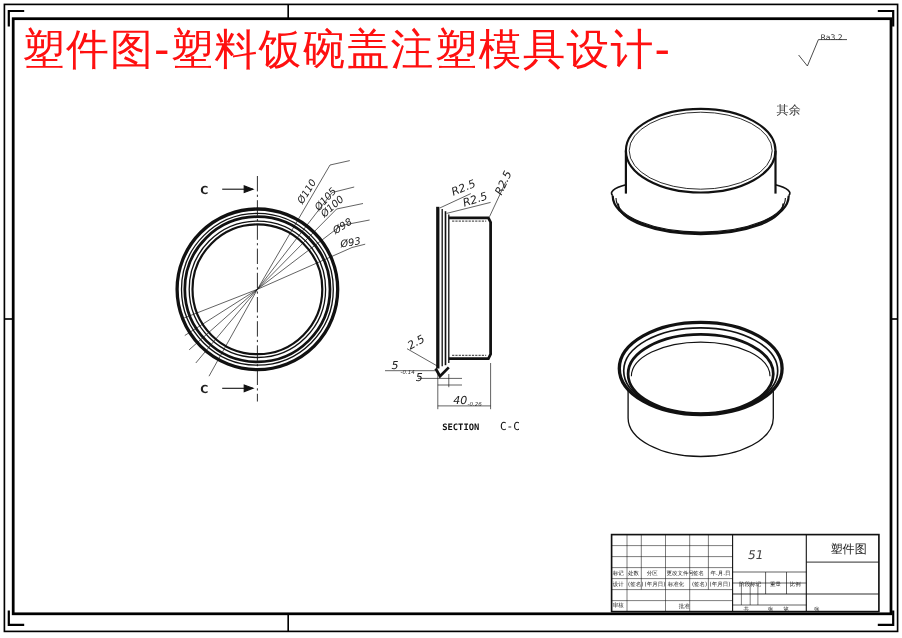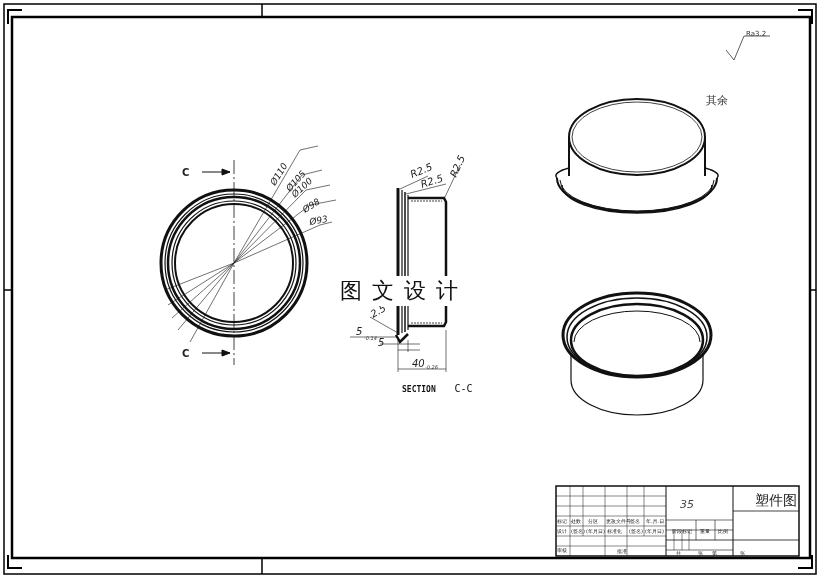--- a/index.html
+++ b/index.html
@@ -15,21 +15,21 @@
     font-size: 22px; letter-spacing: 10px; color: #111; background: #fff; padding: 0 2px; z-index: 4;
   }
   .section-label {
     position: absolute; left: 402px; top: 383px; font-family: "DejaVu Sans Mono", monospace;
     font-size: 8px; font-weight: bold; color: #111;
   }
   .section-label .cc { font-size: 10px; font-weight: normal; margin-left: 14px; }
   .tb { position: absolute; font-family: "DejaVu Sans", sans-serif; color: #222; }
   .tb-small { font-size: 5px; white-space: nowrap; }
   .tb-mat { font-size: 11px; font-style: italic; color: #444; }
-  .tb-name { font-size: 14px; }
+  .tb-name { font-size: 11px; }
   .rough { position: absolute; left: 704px; top: 36px; font-size: 7px; color: #333; z-index: 5; text-align: right; }
   .rough-prefix { position: absolute; left: 706px; top: 45px; font-size: 11px; color: #333; z-index: 5; margin-top: 48px; }
   svg text { font-family: "DejaVu Sans", sans-serif; }
 </style>
 </head>
 <body>
 
 <div class="sheet">
 
 <svg width="820" height="580" viewBox="0 0 820 580" xmlns="http://www.w3.org/2000/svg" style="position:absolute;left:0;top:0;">
@@ -175,30 +175,30 @@
     <line x1="605" y1="486" x2="605" y2="556" stroke-width="0.5"></line>
     <line x1="627" y1="486" x2="627" y2="556" stroke-width="0.5"></line>
     <line x1="644" y1="486" x2="644" y2="536" stroke-width="0.5"></line>
   </g>
 
   <g stroke="#333" fill="none">
     <polyline points="726,50 734,60 744,36 770,36" stroke-width="0.8"></polyline>
   </g>
 </svg>
 
-<div class="watermark">图文设计</div>
+<div class="title-banner">塑件图-塑料饭碗盖注塑模具设计-</div>
 <span class="rough" style="left:746px;top:30px;">Ra3.2</span>
 <span class="rough-prefix">其余</span>
 
 <div class="section-label">
   <span>SECTION</span>
   <span class="cc">C-C</span>
 </div>
 
-<div class="tb tb-mat" style="left:680px;top:498px;">35</div>
+<div class="tb tb-mat" style="left:680px;top:498px;">51</div>
 <div class="tb tb-name" style="left:755px;top:492px;">塑件图</div>
 
 <div class="tb tb-small" style="left:557px;top:518px;">标记</div>
 <div class="tb tb-small" style="left:571px;top:518px;">处数</div>
 <div class="tb tb-small" style="left:588px;top:518px;">分区</div>
 <div class="tb tb-small" style="left:606px;top:518px;">更改文件号</div>
 <div class="tb tb-small" style="left:630px;top:518px;">签名</div>
 <div class="tb tb-small" style="left:646px;top:518px;">年.月.日</div>
 
 <div class="tb tb-small" style="left:557px;top:528px;">设计</div>

